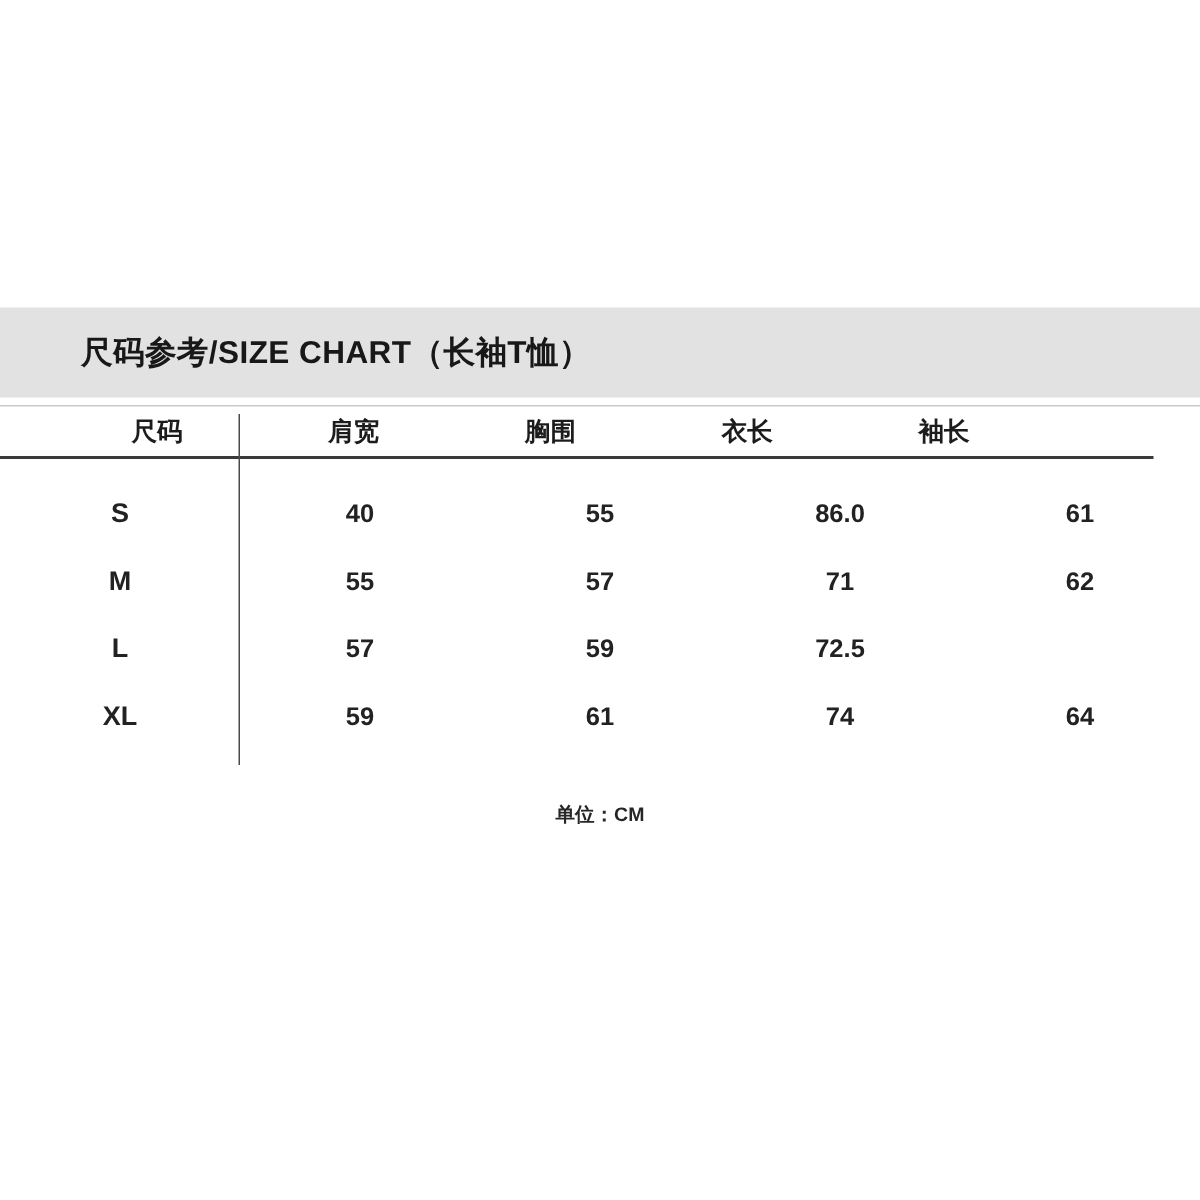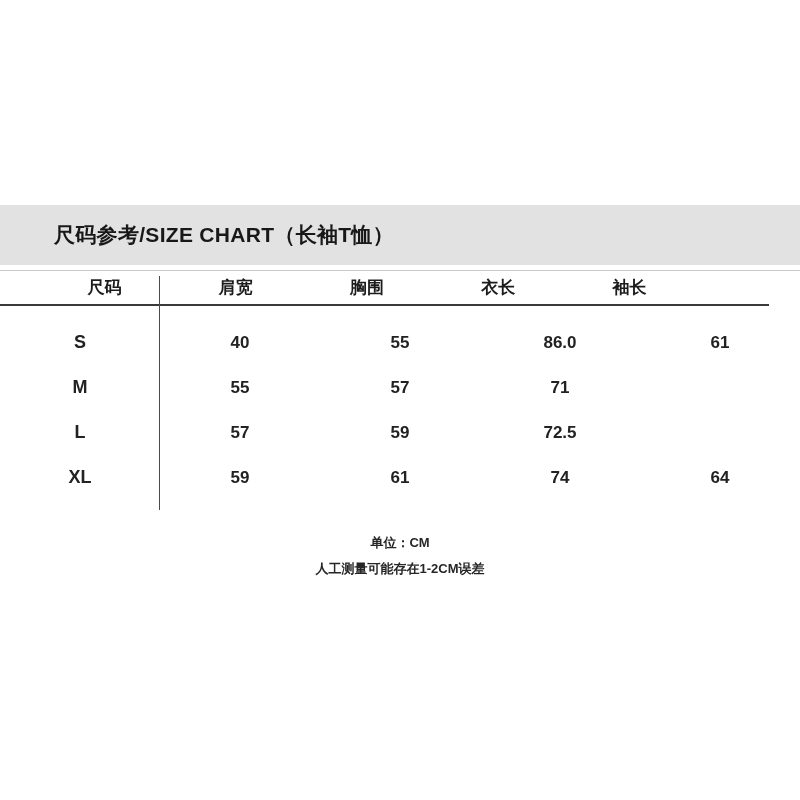--- a/index.html
+++ b/index.html
@@ -144,33 +144,33 @@
       <div class="t-cell">40</div>
       <div class="t-cell">55</div>
       <div class="t-cell">86.0</div>
       <div class="t-cell">61</div>
     </div>
     <div class="t-row">
       <div class="t-cell size-cell">M</div>
       <div class="t-cell">55</div>
       <div class="t-cell">57</div>
       <div class="t-cell">71</div>
+      <div class="t-cell">62</div>
     </div>
     <div class="t-row">
       <div class="t-cell size-cell">L</div>
       <div class="t-cell">57</div>
       <div class="t-cell">59</div>
       <div class="t-cell">72.5</div>
     </div>
     <div class="t-row">
       <div class="t-cell size-cell">XL</div>
       <div class="t-cell">59</div>
       <div class="t-cell">61</div>
       <div class="t-cell">74</div>
       <div class="t-cell">64</div>
     </div>
   </div>
 </div>
 
 <div class="footer-notes">
   <div class="footer-line">单位：CM</div>
-  <div class="footer-line">人工测量可能存在1-2CM误差</div>
 </div>
 
 </body></html>

